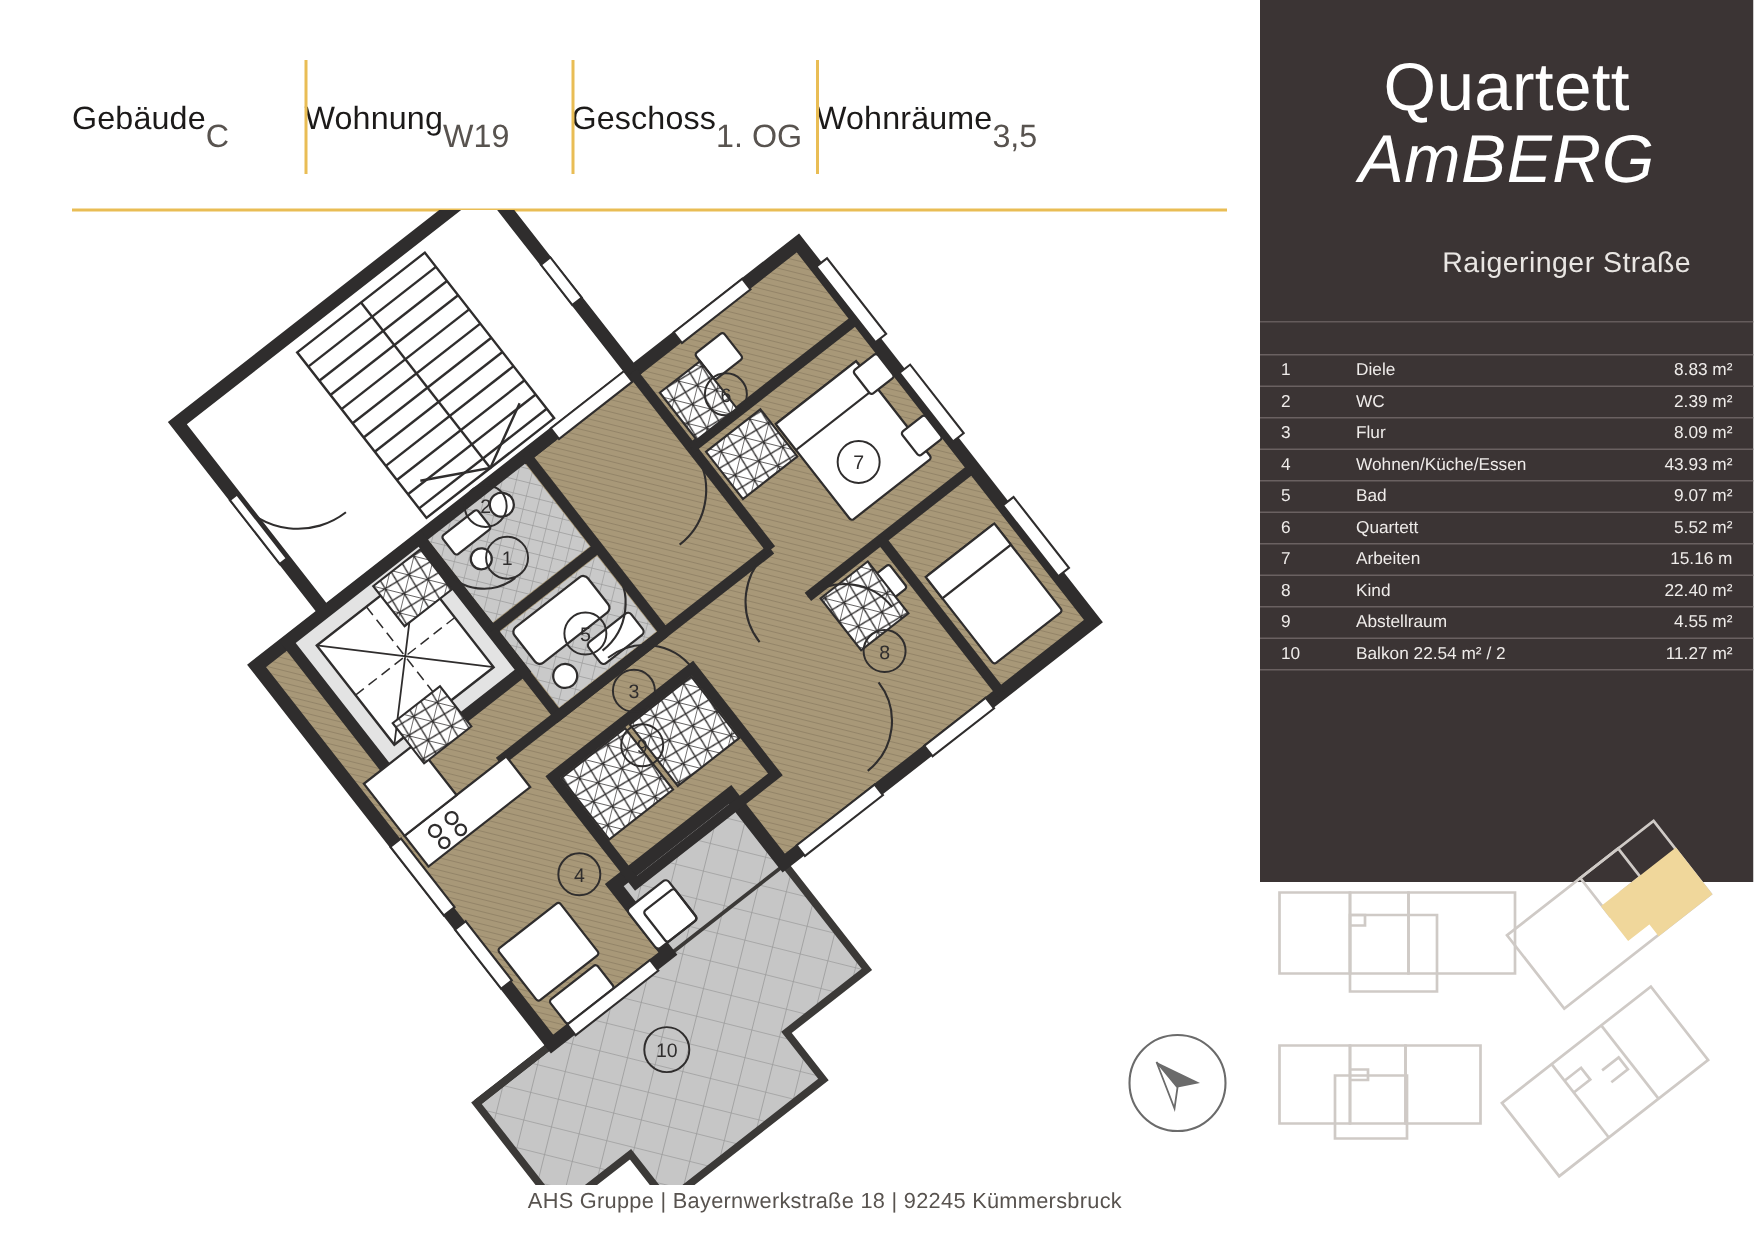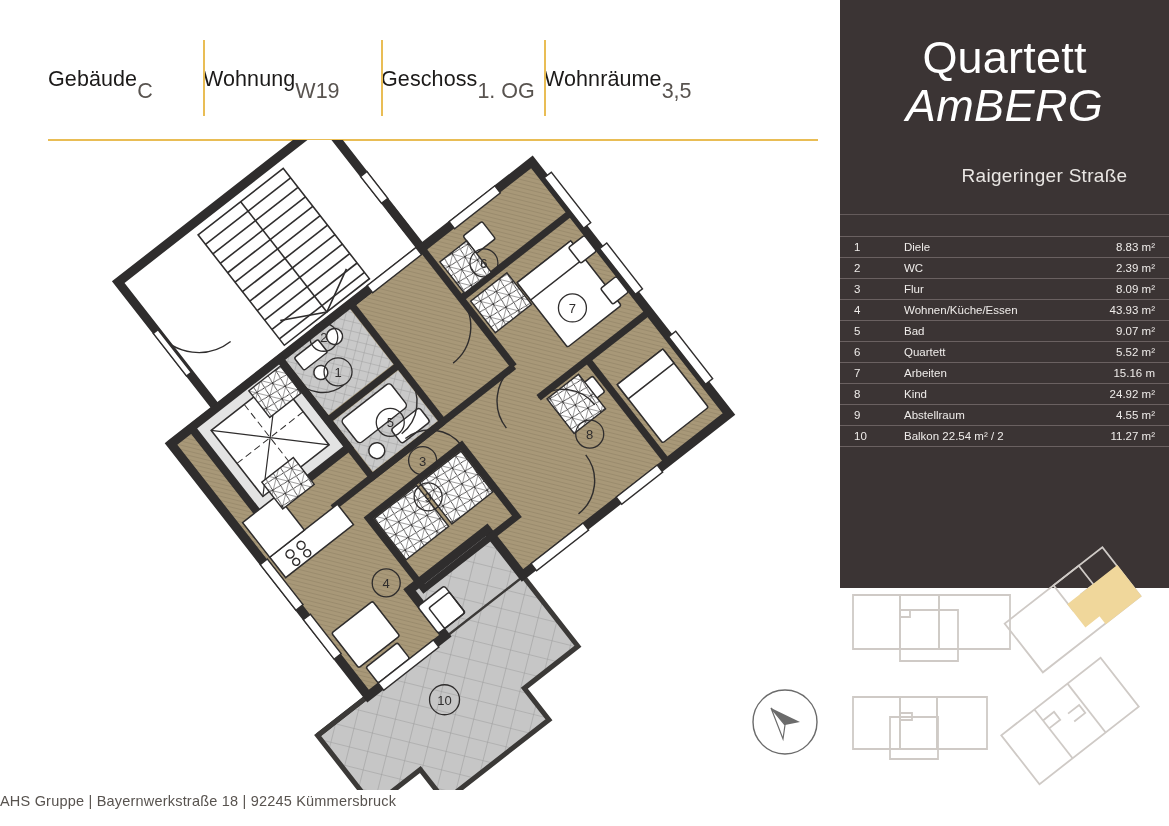--- a/index.html
+++ b/index.html
@@ -80,21 +80,21 @@
 
   
   #siteplans{position:absolute;left:0;top:545px;width:329px;height:245px;}
   #siteplans svg{display:block;}
 
   
   #compass{position:absolute;left:750px;top:687px;width:70px;height:70px;}
 
   
   #footer{
-    position:absolute;left:0;top:793px;width:748px;text-align:left;
+    position:absolute;left:0;top:793px;width:748px;text-align:right;
     color:#58534f;font-size:14.5px;letter-spacing:.2px;
   }
 
   
   #plan-wrap{
     position:absolute;left:0;top:140px;width:840px;height:650px;overflow:hidden;
   }
   #plan-svg{display:block;}
 </style>
 </head>
@@ -383,21 +383,21 @@
       <span class="larea">5.52 m²</span>
     </div>
     <div class="lrow">
       <span class="lnum">7</span>
       <span class="lname">Arbeiten</span>
       <span class="larea">15.16 m</span>
     </div>
     <div class="lrow">
       <span class="lnum">8</span>
       <span class="lname">Kind</span>
-      <span class="larea">24.92 m²</span>
+      <span class="larea">22.40 m²</span>
     </div>
     <div class="lrow">
       <span class="lnum">9</span>
       <span class="lname">Abstellraum</span>
       <span class="larea">4.55 m²</span>
     </div>
     <div class="lrow">
       <span class="lnum">10</span>
       <span class="lname">Balkon 22.54 m² / 2</span>
       <span class="larea">11.27 m²</span>

